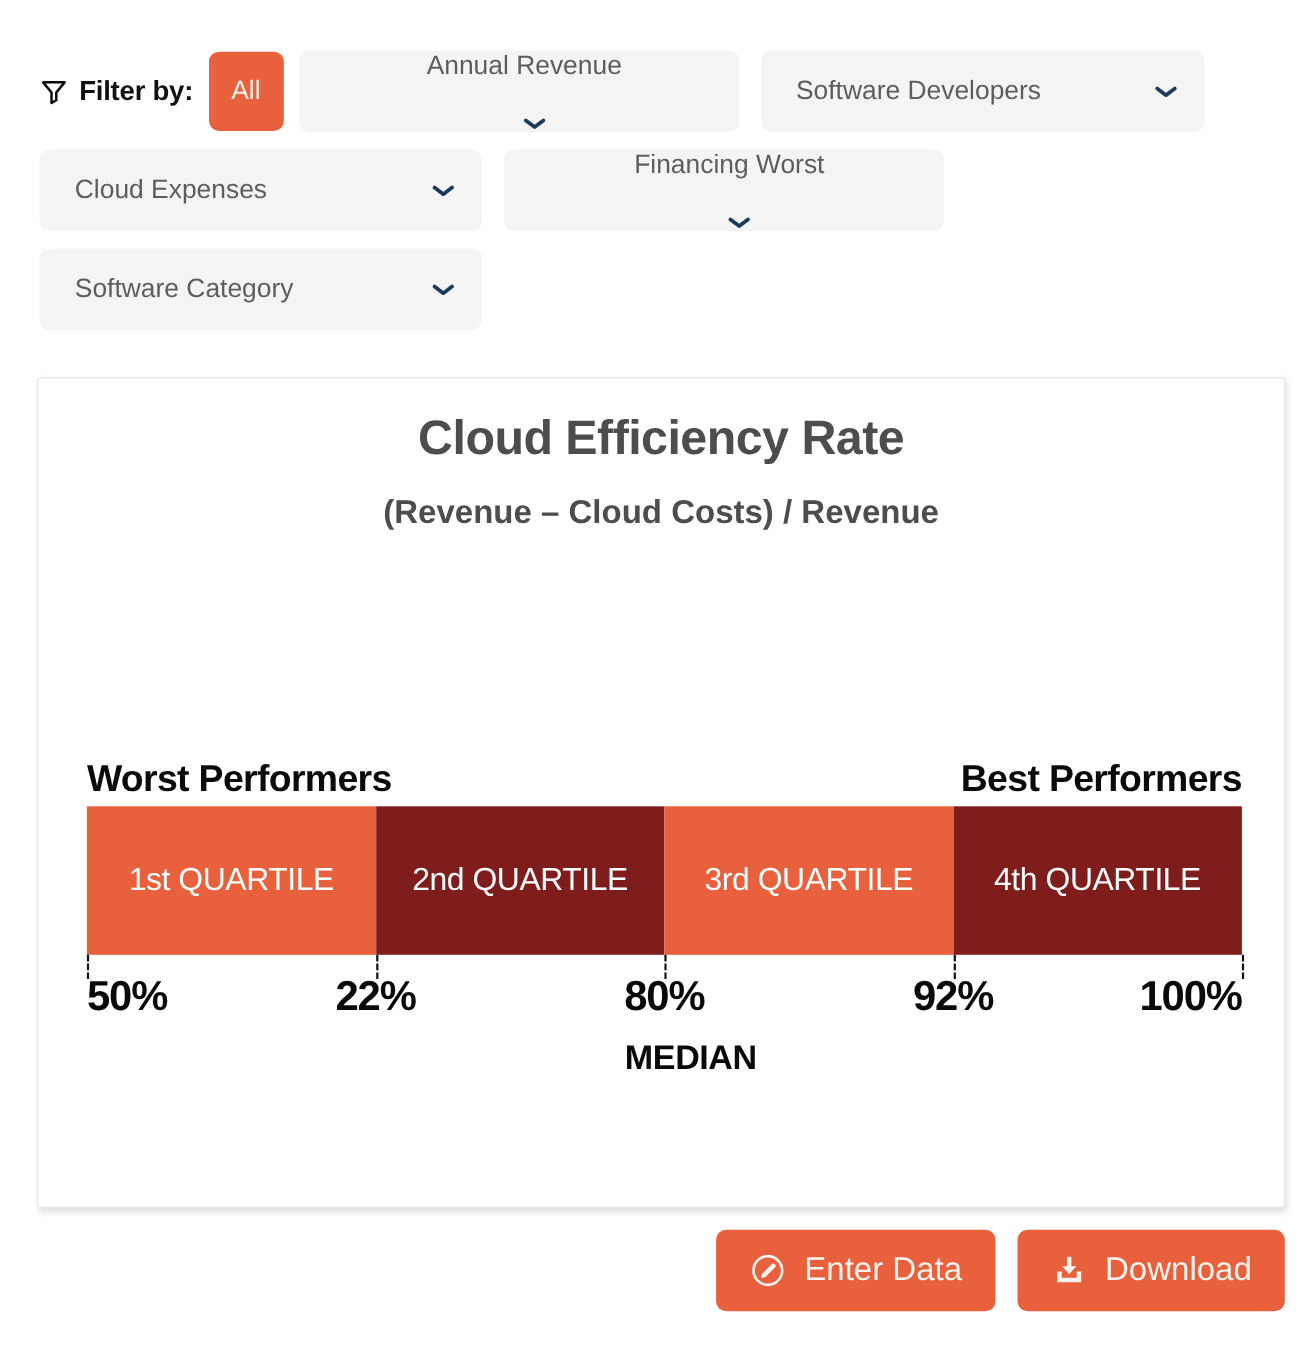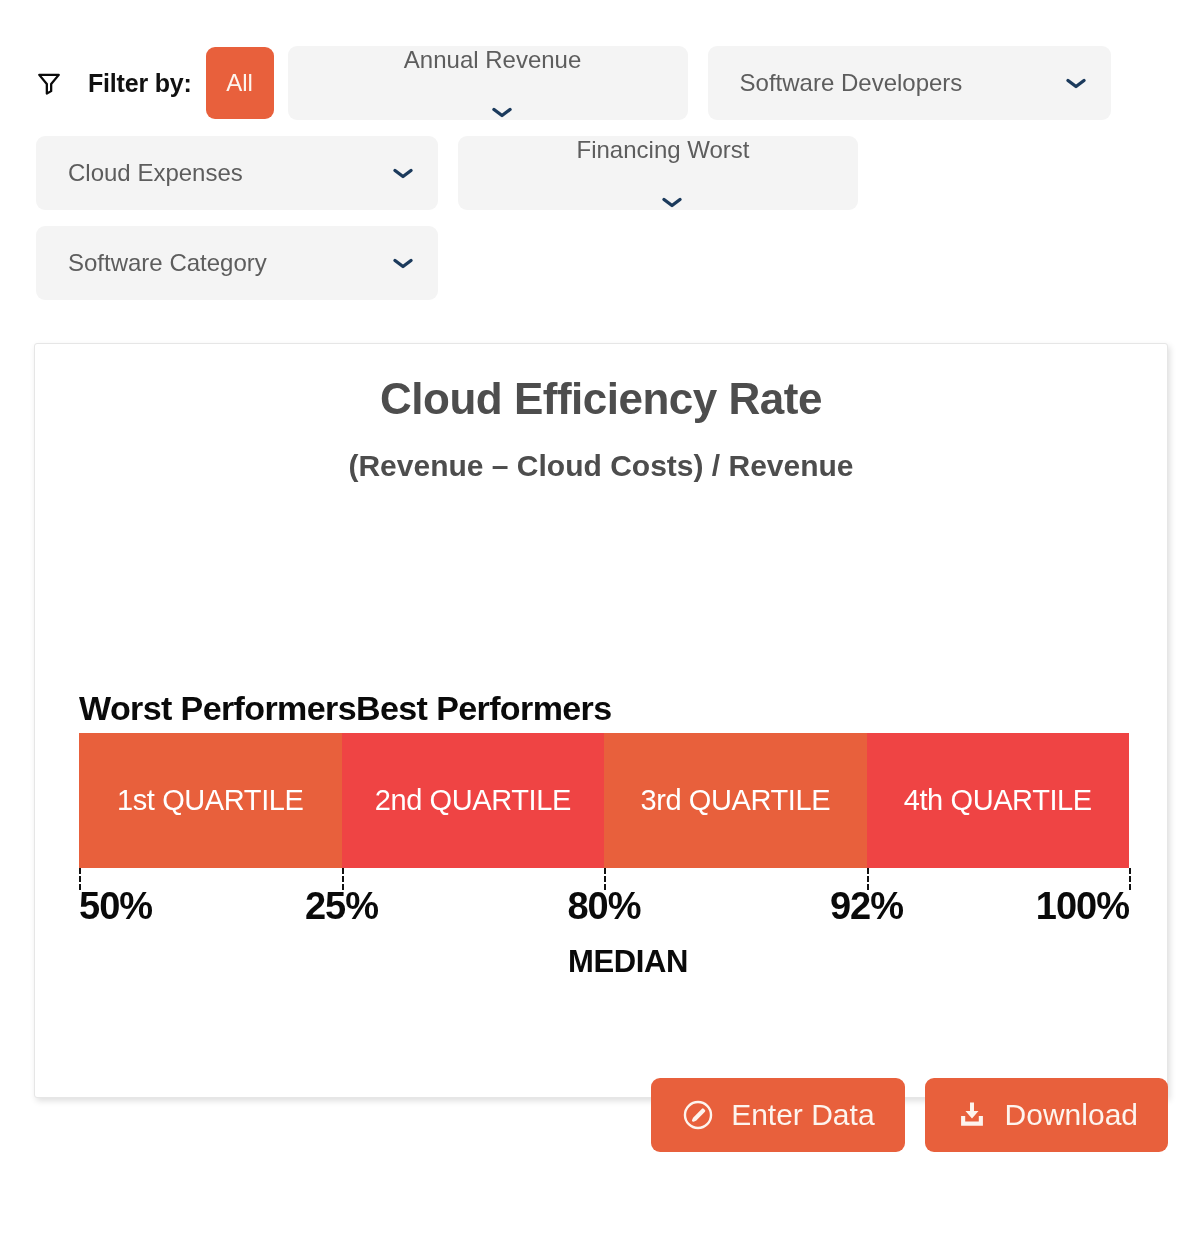--- a/index.html
+++ b/index.html
@@ -26,21 +26,20 @@
   .filter-row {
     display: flex;
     align-items: center;
     margin-bottom: 16px;
   }
   .filter-label-group {
     display: flex;
     align-items: center;
     height: 72px;
     margin-right: 14px;
-    gap: 16px;
   }
   .funnel-icon {
     width: 26px;
     height: 26px;
     margin-right: 10px;
     display: block;
   }
   .filter-by-text {
     font-size: 25px;
     font-weight: bold;
@@ -136,20 +135,21 @@
     width: 1050px;
     height: 300px;
   }
   .endcap-row {
     position: absolute;
     left: 0;
     top: 0;
     width: 100%;
     height: 44px;
     display: flex;
+    justify-content: space-between;
     align-items: flex-start;
   }
   .endcap {
     font-size: 34px;
     font-weight: bold;
     color: #0a0a0a;
     letter-spacing: -0.6px;
     white-space: nowrap;
   }
   .bar {
@@ -164,21 +164,21 @@
     flex: 1 1 0;
     display: flex;
     align-items: center;
     justify-content: center;
     color: #ffffff;
     font-size: 29px;
     letter-spacing: -0.4px;
     white-space: nowrap;
   }
   .seg-orange { background: #e8603c; }
-  .seg-teal   { background: #ef4444; }
+  .seg-teal   { background: #7f1d1d; }
 
   .ticks {
     position: absolute;
     left: 0;
     top: 179px;
     width: 100%;
     height: 22px;
   }
   .tick {
     position: absolute;
@@ -215,21 +215,21 @@
     letter-spacing: -0.4px;
     transform: translateX(-50%);
     white-space: nowrap;
     margin-left: 24px;
   }
 
   
   .actions {
     position: absolute;
     right: 28px;
-    top: 1078px;
+    top: 1118px;
     display: flex;
     gap: 20px;
     border-radius: 30px;
   }
   .action-btn {
     height: 74px;
     background: #e8603c;
     border: none;
     border-radius: 9px;
     color: #fdf4ee;
@@ -344,21 +344,21 @@
     <div class="ticks">
       <span class="tick" style="left:0%"></span>
       <span class="tick" style="left:25%"></span>
       <span class="tick" style="left:50%"></span>
       <span class="tick" style="left:75%"></span>
       <span class="tick" style="left:100%"></span>
     </div>
 
     <div class="tick-labels">
       <span class="tick-label first" style="left:0%">50%</span>
-      <span class="tick-label" style="left:25%">25%</span>
+      <span class="tick-label" style="left:25%">22%</span>
       <span class="tick-label" style="left:50%">80%</span>
       <span class="tick-label" style="left:75%">92%</span>
       <span class="tick-label last" style="left:100%">100%</span>
     </div>
 
     <span class="median-label" style="left:50%">MEDIAN</span>
 
   </div>
 </div>
 

